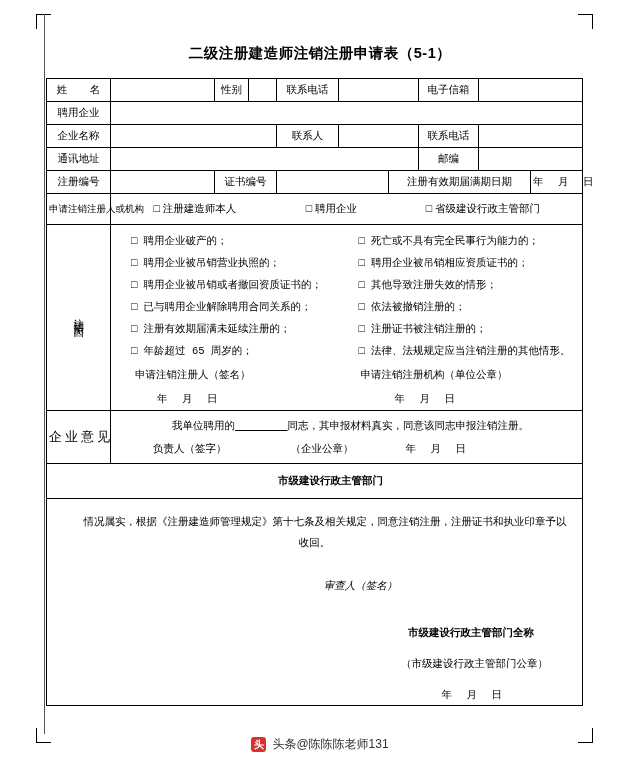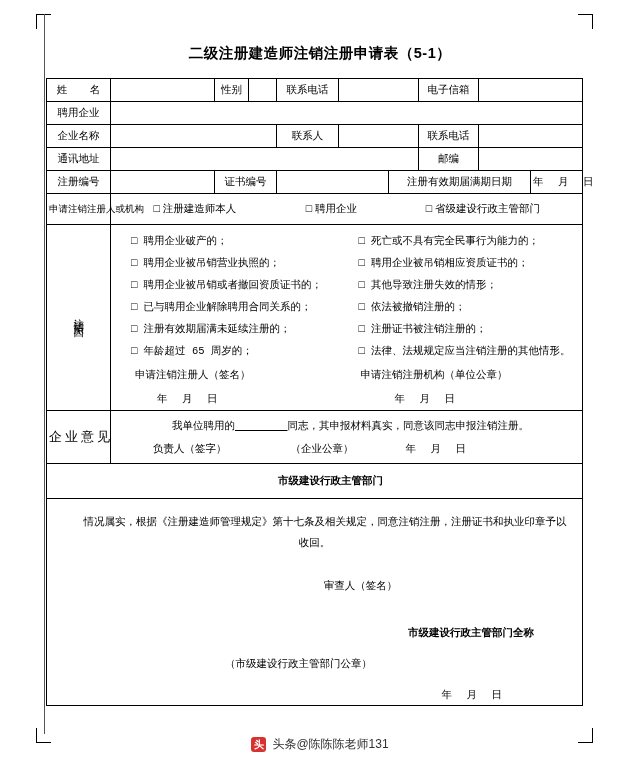--- a/index.html
+++ b/index.html
@@ -261,23 +261,23 @@
       </td>
     </tr>
 
     <tr>
       <td colspan="11" class="center-b" style="height:34px;padding-left:34px;">市级建设行政主管部门</td>
     </tr>
 
     <tr>
       <td colspan="11" class="pad-cell" style="height:158px;vertical-align:top;padding-top:12px;">
         <div class="indent" style="line-height:21px;padding:0 10px;">情况属实，根据《注册建造师管理规定》第十七条及相关规定，同意注销注册，注册证书和执业印章予以收回。</div>
-        <div style="line-height:21px;padding-left:92px;margin-top:22px;">审查人（签名）</div>
+        <div style="line-height:21px;padding-left:92px;margin-top:22px;font-style:italic;">审查人（签名）</div>
         <div style="line-height:21px;text-align:right;padding-right:46px;margin-top:26px;font-weight:bold;">市级建设行政主管部门全称</div>
-        <div style="line-height:21px;text-align:center;padding-right:32px;margin-top:10px;">（市级建设行政主管部门公章）</div>
+        <div style="line-height:21px;text-align:right;padding-right:32px;margin-top:10px;">（市级建设行政主管部门公章）</div>
         <div class="date-line" style="line-height:21px;text-align:right;padding-right:76px;margin-top:10px;">年　月　日</div>
       </td>
     </tr>
   </tbody>
     </table>
 
   <div class="footer">
     <span class="tt-logo">头</span>
     <span>头条@陈陈陈老师131</span>
   </div>

